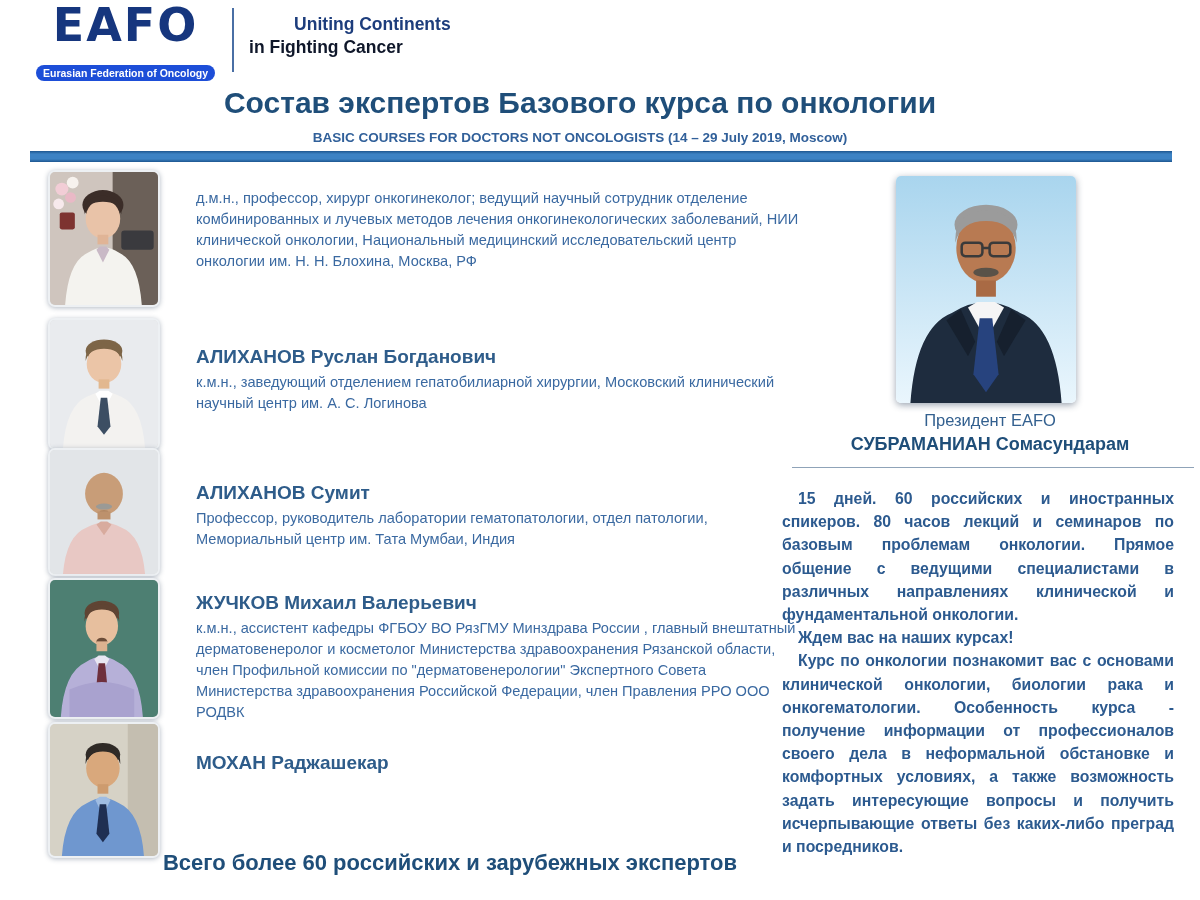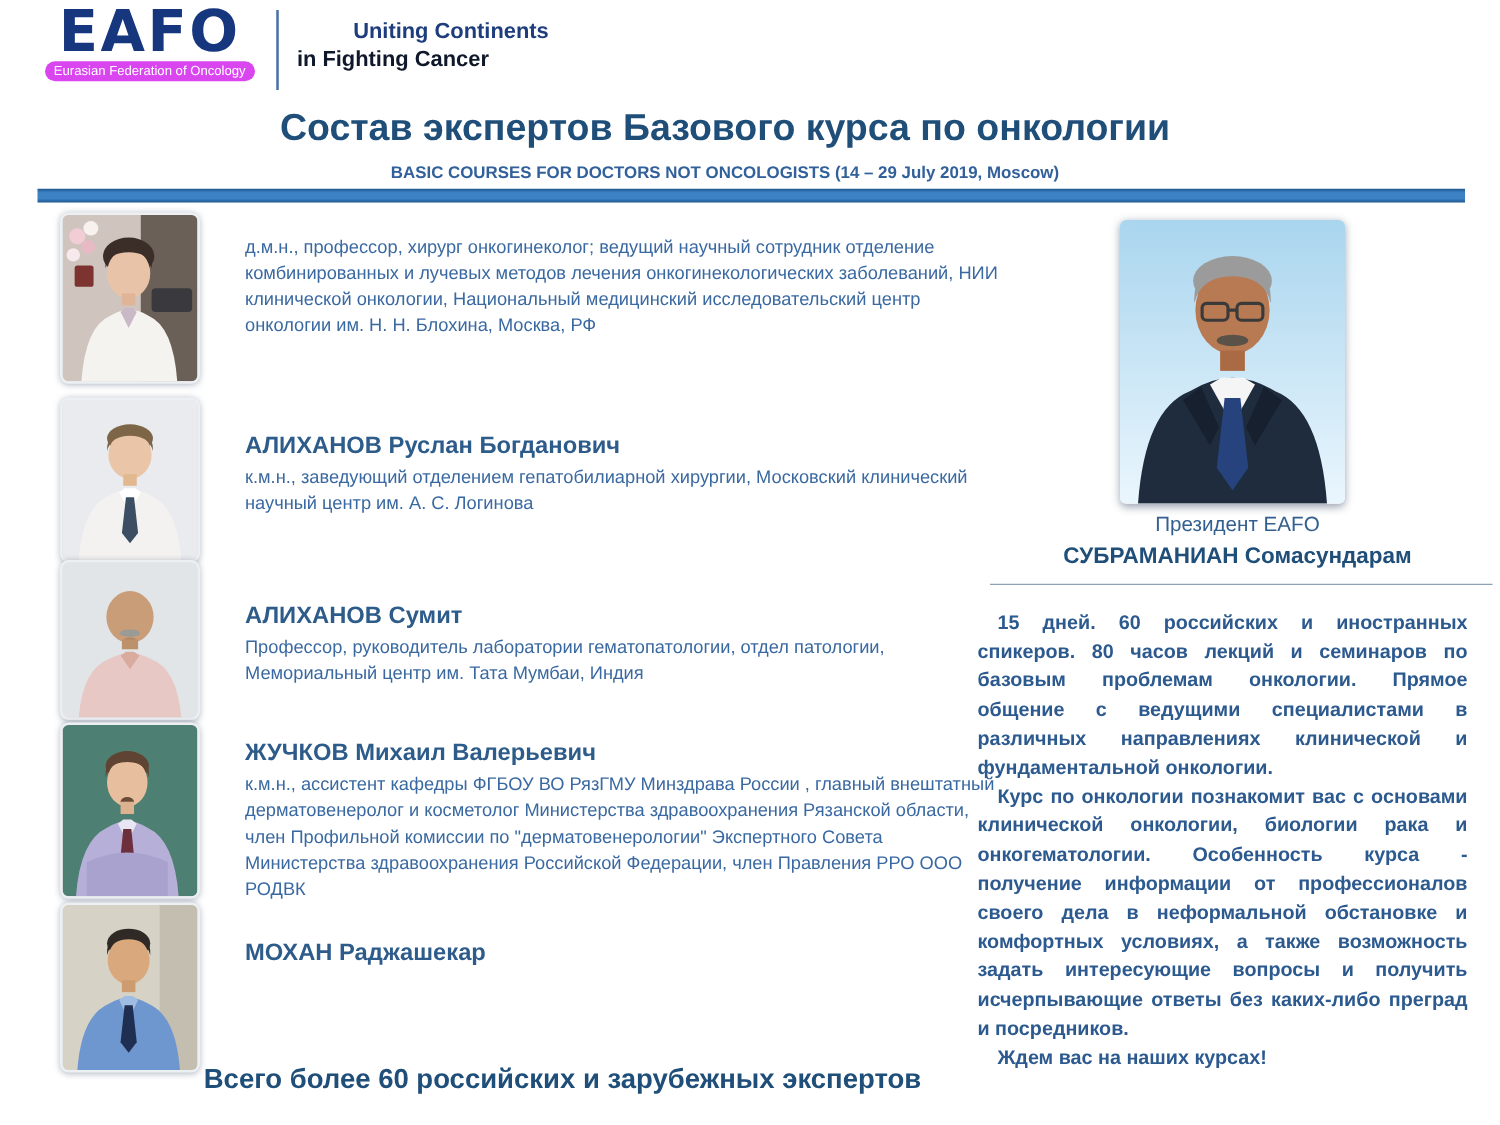--- a/index.html
+++ b/index.html
@@ -12,22 +12,22 @@
 
   
   .header-logo { position:absolute; left:36px; top:4px; display:flex; }
   .logo-box { text-align:center; }
   .logo-text {
     font-family:"DejaVu Sans", sans-serif;
     font-size:46px; font-weight:800; color:#16367e;
     line-height:0.95; letter-spacing:2px;
   }
   .logo-pill {
-    margin-top:1px; background:#d946ef; color:#ffffff;
-    border-radius:10px; font-size:10.5px; font-weight:400;
+    margin-top:17px; background:#1d4ed8; color:#ffffff;
+    border-radius:10px; font-size:10.5px; font-weight:700;
     padding:2px 7px; white-space:nowrap;
   }
   .logo-divider { width:2px; background:#4a6fa5; margin:4px 15px 0 17px; height:64px; }
   .tagline { padding-top:9px; font-weight:700; font-size:17.5px; line-height:1.3; }
   .tagline-1 { color:#1d3d7c;margin-left:45px; }
   .tagline-2 { color:#0f172a; }
 
   .main-title {
     position:absolute; left:350px; right:10px; top:36px; text-align:center;
     font-size:23.5px; font-weight:700; color:#1e4077; letter-spacing:0.2px;
@@ -235,17 +235,17 @@
       <path d="M36,74 L44,92 L40,100 L28,80 Z" fill="#16202e"></path>
       <path d="M64,74 L56,92 L60,100 L72,80 Z" fill="#16202e"></path>
     </svg>
   </div>
   <div class="president-role">Президент EAFO</div>
   <div class="president-name">СУБРАМАНИАН Сомасундарам</div>
   <div class="right-divider"></div>
 
   <div class="description">
     <p>15 дней. 60 российских и иностранных спикеров. 80 часов лекций и семинаров по базовым проблемам онкологии.  Прямое общение с ведущими специалистами в различных направлениях клинической и фундаментальной онкологии.</p>
+    <p>Ждем вас на наших курсах!</p>
     <p>Курс по онкологии познакомит вас с основами клинической онкологии, биологии рака и онкогематологии. Особенность курса - получение информации от профессионалов своего дела в неформальной обстановке и комфортных условиях, а также возможность задать интересующие вопросы и получить исчерпывающие ответы без каких-либо преград и посредников.</p>
-    <p>Ждем вас на наших курсах!</p>
   </div>
 
 </div>
 
 </body></html>

